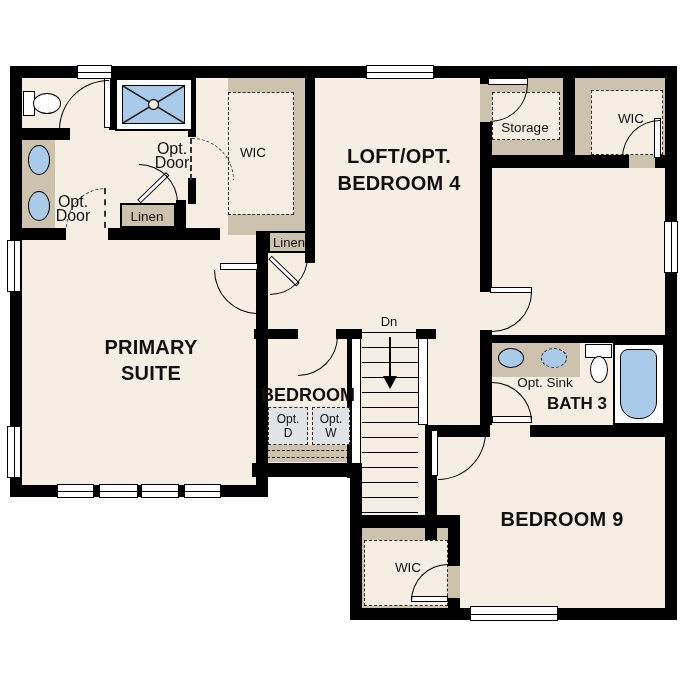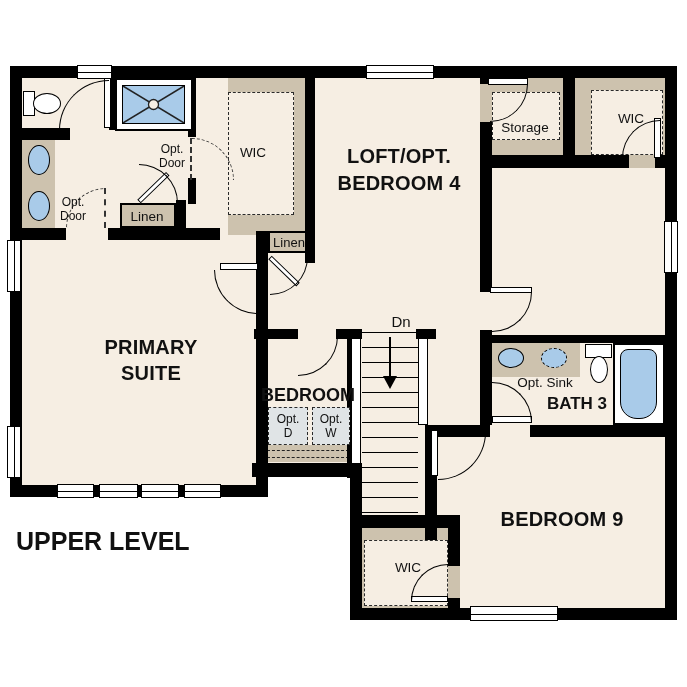--- a/index.html
+++ b/index.html
@@ -13,21 +13,21 @@
   .window{position:absolute;background:#fff;border:1.5px solid #000;box-sizing:border-box;}
   .window .mid-h{position:absolute;left:0;right:0;top:50%;height:1px;background:#000;}
   .window .mid-v{position:absolute;top:0;bottom:0;left:50%;width:1px;background:#000;}
   .arc{position:absolute;box-sizing:border-box;}
   .leaf{position:absolute;background:#fff;border:1px solid #000;box-sizing:border-box;}
   .dashline{position:absolute;}
   .label{position:absolute;transform:translate(-50%,-50%);text-align:center;white-space:nowrap;}
   .label.wrap{white-space:normal;}
   .room-name{font-weight:bold;font-size:20px;line-height:26px;letter-spacing:.2px;}
   .small-name{font-size:13.5px;}
-  .tiny{font-size:12px;line-height:14px;}
+  .tiny{font-size:16px;line-height:14px;}
   .fixture{position:absolute;box-sizing:border-box;}
   .sink{position:absolute;background:#a9cbe9;border:1.5px solid #000;border-radius:50%;box-sizing:border-box;}
   .stairs-treads{position:absolute;background-color:#f6eee3;
      background-image:repeating-linear-gradient(to bottom,#000 0px,#000 1.5px,transparent 1.5px,transparent 15px);}
   .stringer{position:absolute;background:#fff;border:1px solid #000;box-sizing:border-box;}
   .appliance{position:absolute;background:#e0e4e6;border:1.6px dashed #2a2a2a;box-sizing:border-box;
      display:flex;align-items:center;justify-content:center;text-align:center;font-size:12px;line-height:14px;}
 </style>
 </head>
 <body>
@@ -194,21 +194,20 @@
 
   <div class="label small-name" style="left:253px;top:152px;">WIC</div>
   <div class="label wrap tiny" style="left:172px;top:156px;width:36px;">Opt. Door</div>
   <div class="label wrap tiny" style="left:73px;top:209px;width:36px;">Opt. Door</div>
   <div class="label small-name" style="left:147px;top:216px;">Linen</div>
   <div class="label" style="left:289px;top:242px;font-size:13px;">Linen</div>
   <div class="label wrap room-name" style="left:399px;top:170px;width:180px;line-height:27px;">LOFT/OPT. BEDROOM 4</div>
   <div class="label small-name" style="left:525px;top:127px;">Storage</div>
   <div class="label small-name" style="left:631px;top:118px;">WIC</div>
   <div class="label wrap room-name" style="left:151px;top:360px;width:130px;">PRIMARY SUITE</div>
-  <div class="label" style="left:389px;top:321px;font-size:15px;margin-left:12px;">Dn</div>
+  <div class="label" style="left:389px;top:321px;font-size:13px;">Dn</div>
   <div class="label" style="left:308px;top:395px;font-weight:bold;font-size:18px;">BEDROOM</div>
   <div class="label" style="left:545px;top:382px;font-size:13.5px;">Opt. Sink</div>
   <div class="label" style="left:577px;top:404px;font-weight:bold;font-size:17px;">BATH 3</div>
   <div class="label room-name" style="left:562px;top:519px;">BEDROOM 9</div>
   <div class="label small-name" style="left:408px;top:567px;">WIC</div>
-  <div class="label" style="left:16px;top:527px;transform:none;font-weight:bold;font-size:25px;text-align:left;">UPPER LEVEL</div>
 
 </div>
 
 </body></html>

